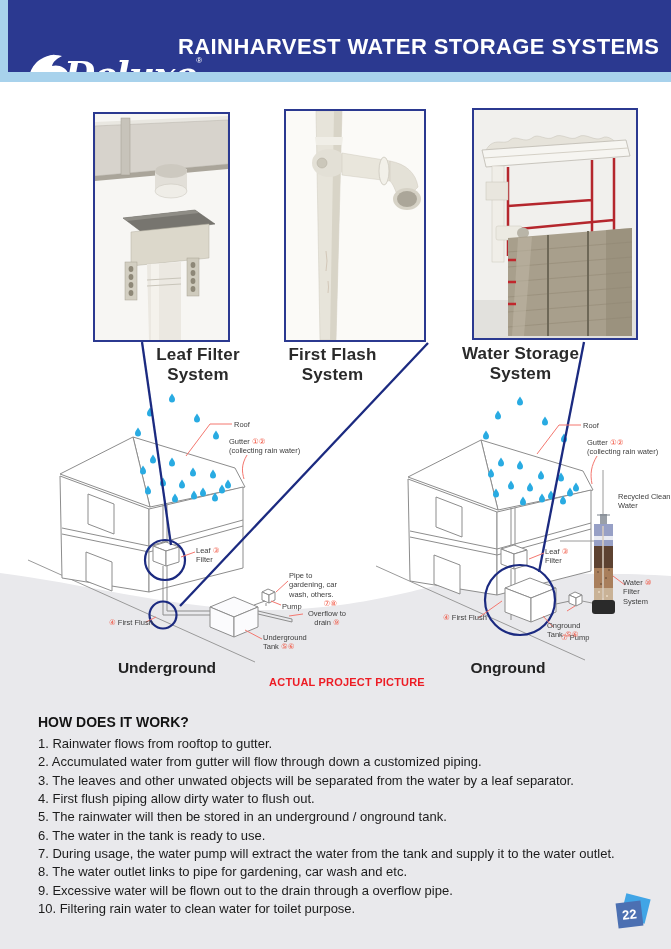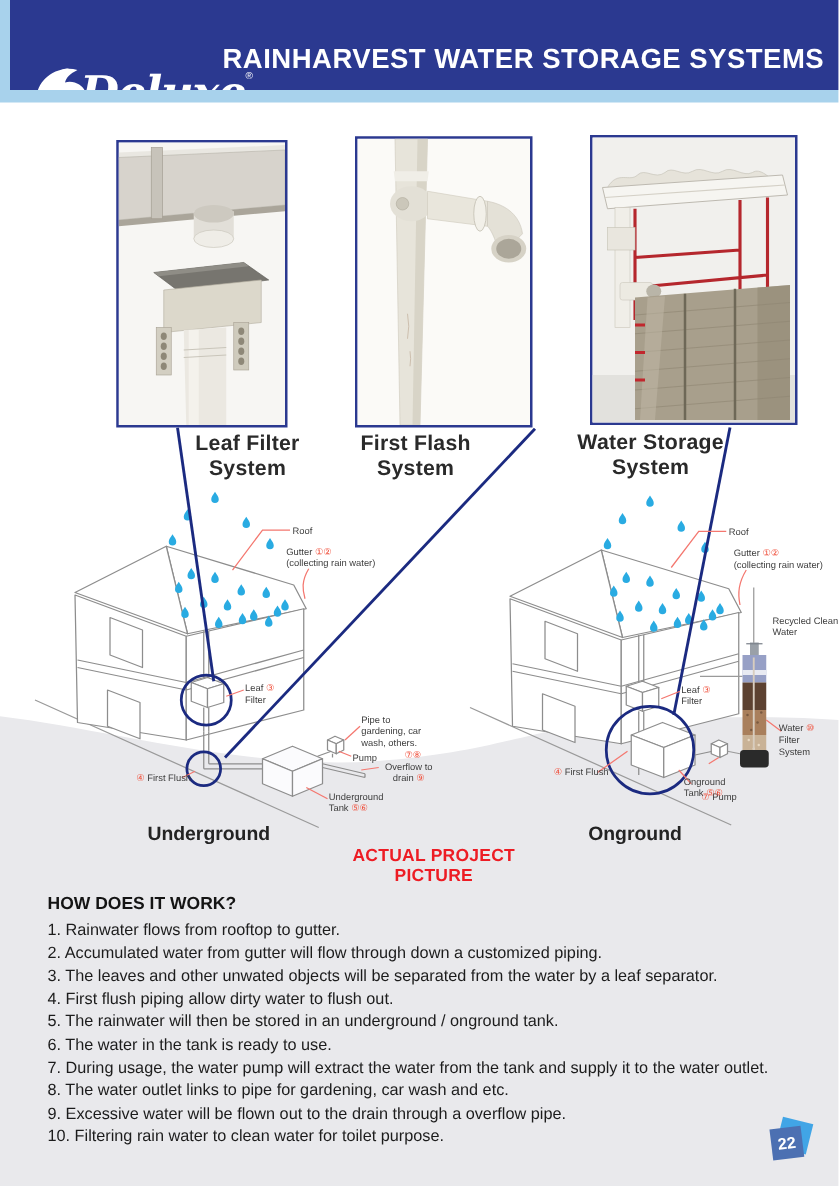--- a/index.html
+++ b/index.html
@@ -16,21 +16,21 @@
   .logo-reg{font-size:8px;vertical-align:top;position:relative;top:-14px;}
   .title{left:178px;top:34px;color:#fff;font-weight:bold;font-size:22px;letter-spacing:.4px;}
   
   .panel{border:2px solid #2b3990;background:#fff;}
   .panel svg{display:block;}
   .plabel{font-weight:bold;font-size:17px;color:#2a2a2a;text-align:center;letter-spacing:.2px;}
   
   .lbl{position:absolute;font-size:7.5px;line-height:1.25;color:#3d3d3d;z-index:3;}
   .num{color:#f0503c;font-family:"DejaVu Sans",sans-serif;font-size:7.5px;}
   .caption{position:absolute;font-weight:bold;font-size:15.5px;color:#232323;text-align:center;z-index:3;}
-  .redtitle{position:absolute;font-weight:bold;font-size:14px;color:#ed1c24;text-align:center;
+  .redtitle{position:absolute;font-weight:bold;font-size:11px;color:#ed1c24;text-align:center;
             letter-spacing:.2px;z-index:3;}
   
   .how-head{left:38px;top:714px;font-weight:bold;font-size:14px;color:#141414;z-index:3;text-align:right;}
   .steps{left:38px;top:735px;width:615px;font-size:13px;line-height:18.35px;color:#1c1c1c;z-index:3;}
   
   .badge{left:614px;top:894px;width:42px;height:42px;z-index:3;}
   .badge .back{position:absolute;left:9px;top:2px;width:25px;height:25px;background:#41a5e6;
                transform:rotate(14deg);}
   .badge .front{position:absolute;left:3px;top:8px;width:25px;height:25px;background:#4c70b2;
                 transform:rotate(-7deg);display:flex;align-items:center;justify-content:center;

